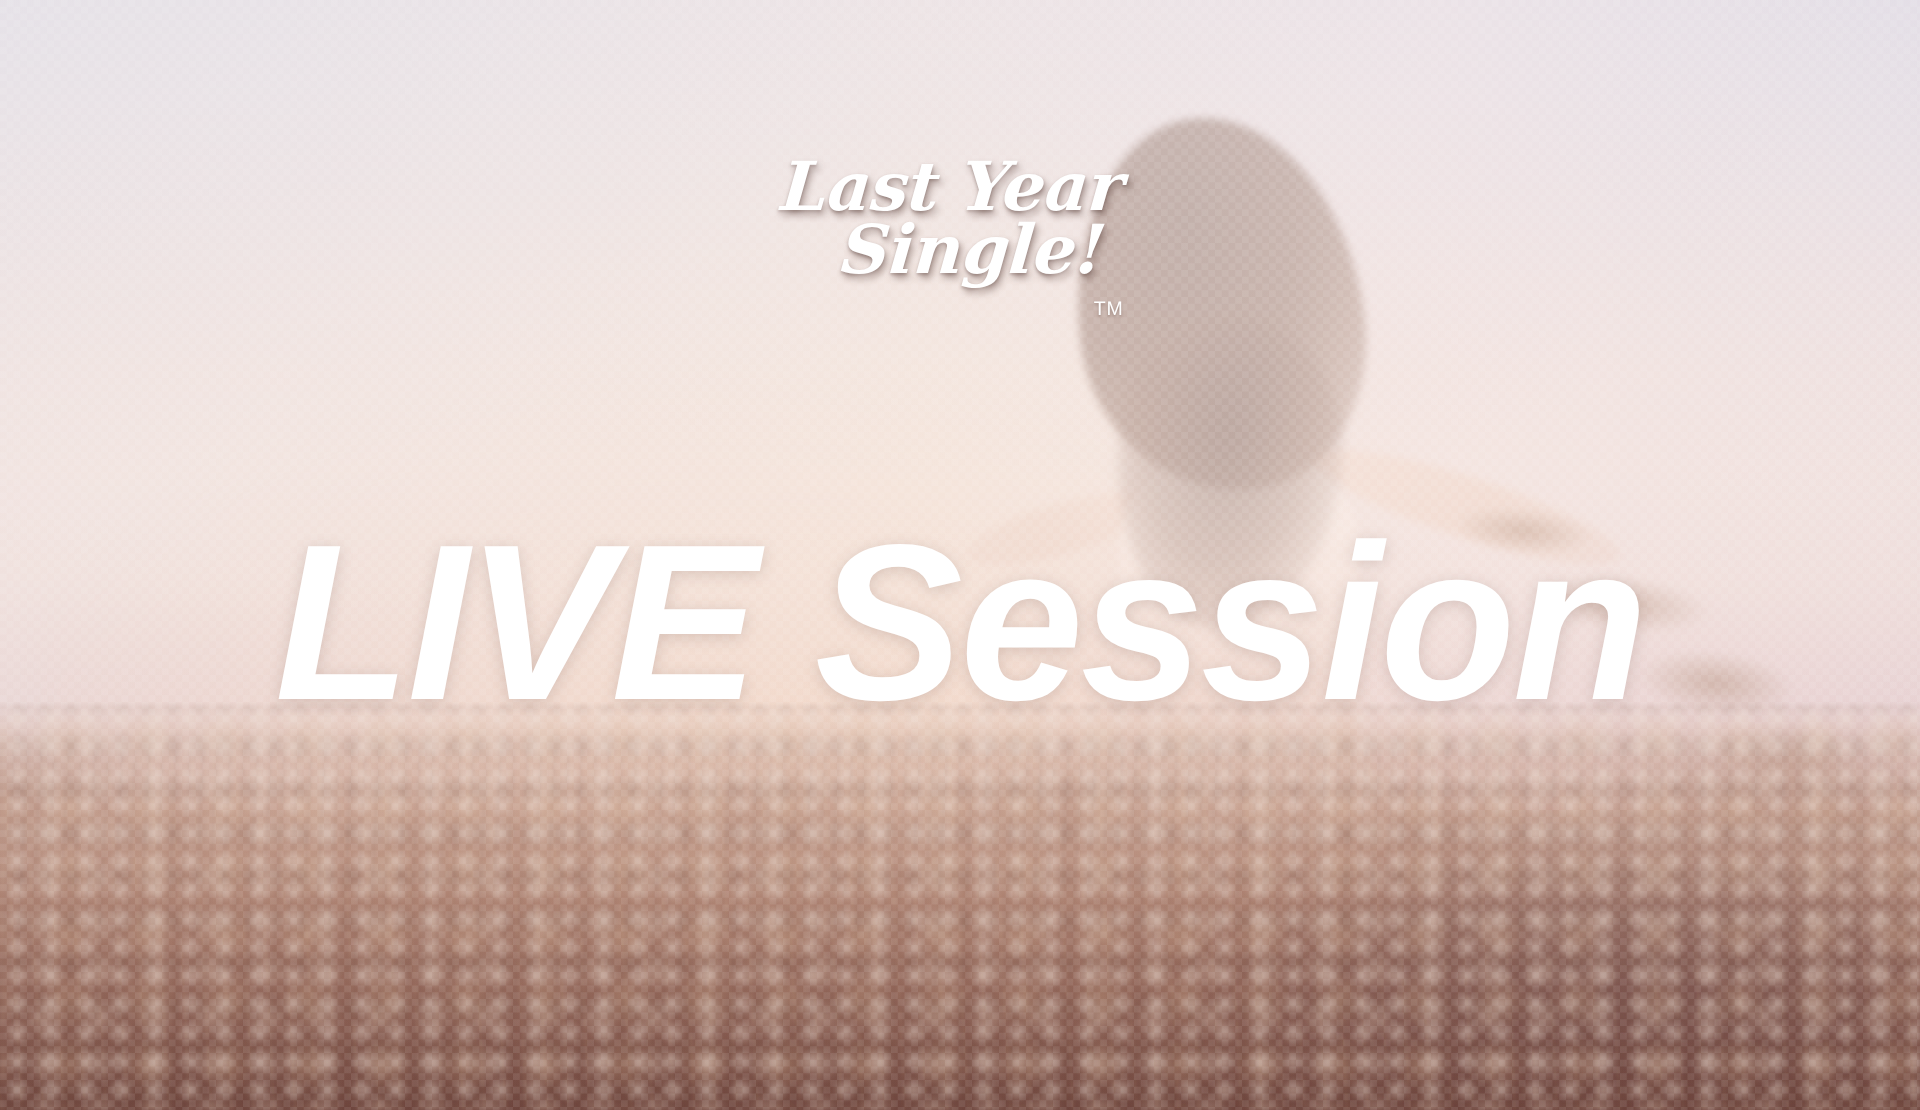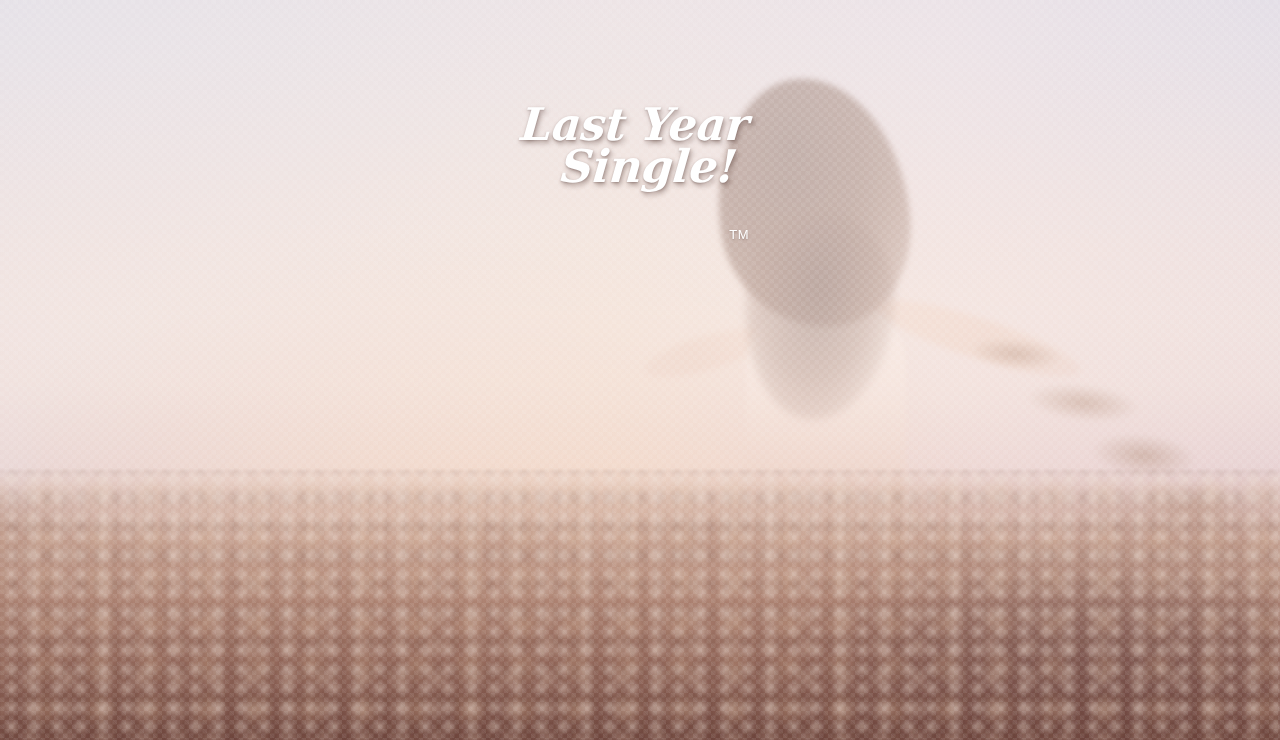--- a/index.html
+++ b/index.html
@@ -332,21 +332,20 @@
     position: absolute;
     right: 16px;
     top: 96px;
     font-family: "Liberation Sans", sans-serif;
     font-style: normal;
     font-weight: normal;
     font-size: 13px;
     letter-spacing: 0.5px;
     color: #ffffff;
     text-shadow: 0 1px 2px rgba(90,64,58,0.40);
-    margin-top: 29px;
   }
 
   
   .headline {
     position: absolute;
     left: 0;
     right: 0;
     top: 342px;
     text-align: center;
     color: #ffffff;
@@ -392,14 +391,15 @@
   </div>
 
   <div class="checker"></div>
 
   <div class="logo">
     <span class="logo-line1">Last Year</span>
     <span class="logo-line2">Single!</span>
     <span class="logo-tm">TM</span>
   </div>
 
+  <div class="headline">LIVE Session</div>
 
 </div>
 
 </body></html>

